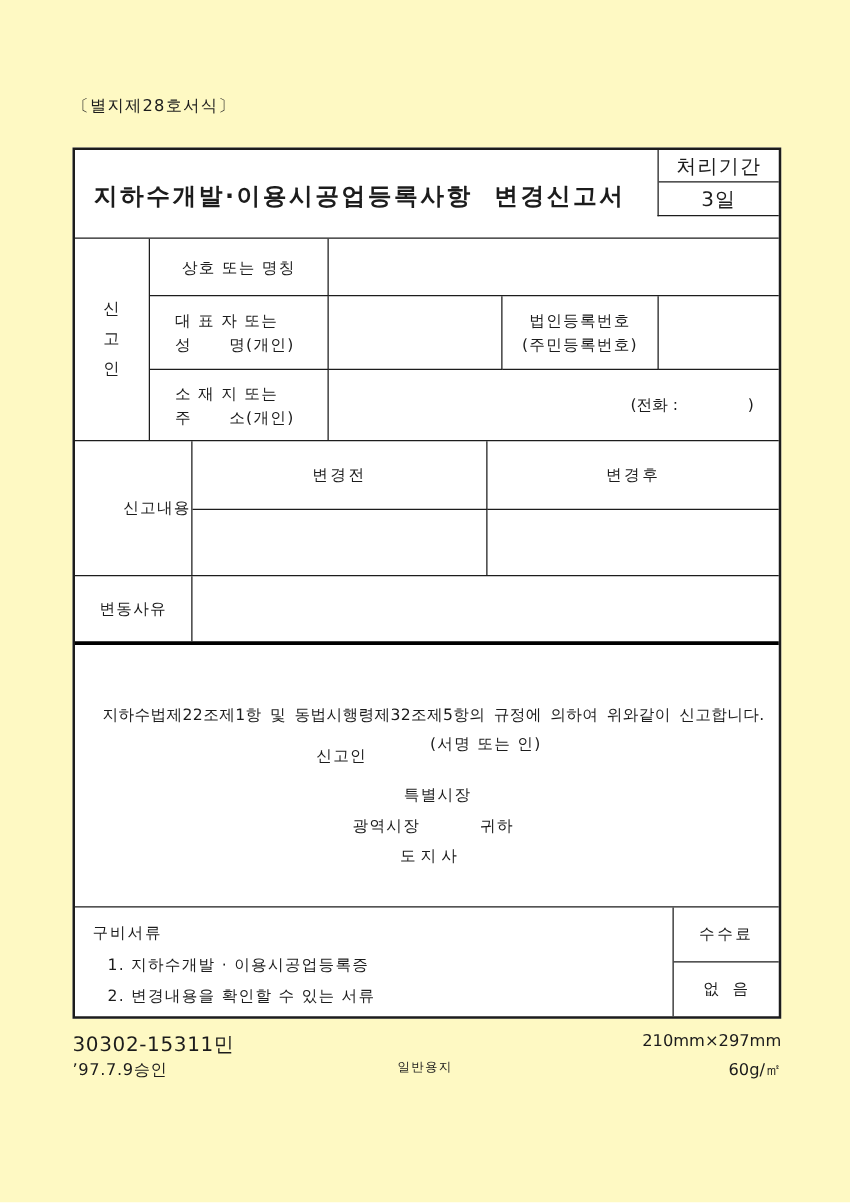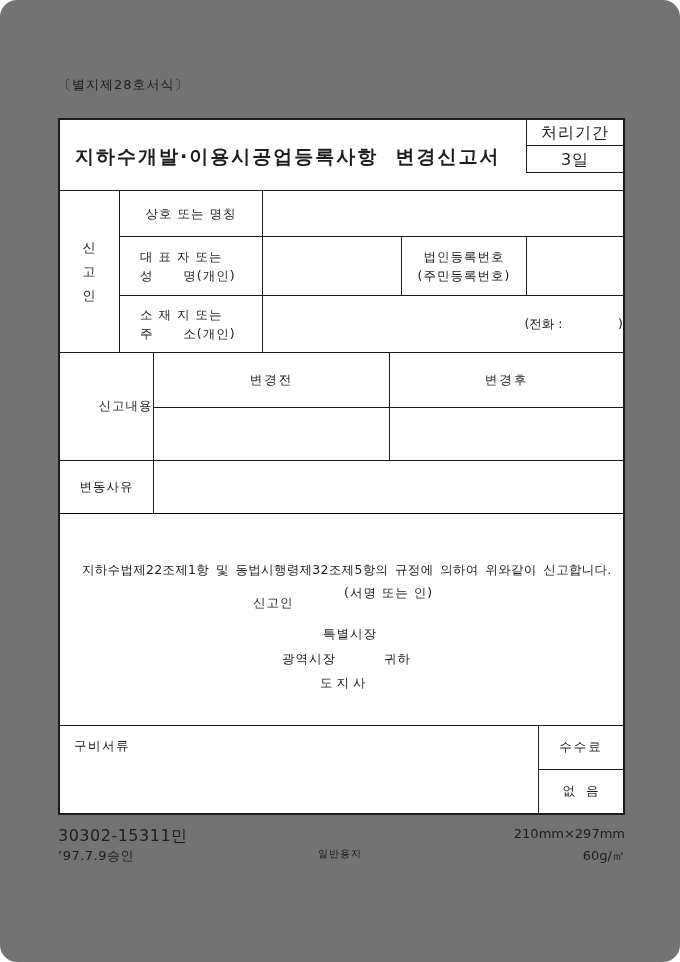--- a/index.html
+++ b/index.html
@@ -1,20 +1,20 @@
 <!DOCTYPE html>
 <html><head>
 <meta charset="utf-8">
 <style>
   * { margin:0; padding:0; box-sizing:border-box; }
   html,body { background:#ffffff; }
   .page {
-    position:relative; width:680px; height:962px; background:#737373;
+    position:relative; width:680px; height:962px; background:#fef9c3;
     color:#1c1c1c; font-family:"DejaVu Sans","Liberation Sans",sans-serif;
-    font-size:12.5px; overflow:hidden;border-radius:17px;
+    font-size:12.5px; overflow:hidden;
   }
   .pre { white-space:pre-wrap; }
   .form-ref { position:absolute; left:58px; top:76px; font-size:13px; letter-spacing:1px; }
   .form-box { position:absolute; left:58px; top:118px; width:567px; height:697px; border:2px solid #1c1c1c; background:#fff; }
 
   
   .title-row { position:relative; height:70px; }
   .title { position:absolute; left:15px; top:24px; font-size:19px; font-weight:bold; letter-spacing:2px; white-space:pre; }
   .proc-box { position:absolute; top:0; right:0; width:97px; height:53px; border-left:1px solid #1c1c1c; border-bottom:1px solid #1c1c1c; text-align:center; font-size:16px; }
   .proc-label { height:26px; line-height:26px; border-bottom:1px solid #1c1c1c; letter-spacing:1px; }
@@ -23,33 +23,33 @@
   
   .bR { border-right:1px solid #1c1c1c; }
   .bB { border-bottom:1px solid #1c1c1c; }
   .cell { display:flex; align-items:center; justify-content:center; }
 
   
   .applicant { border-top:1px solid #1c1c1c; display:grid; grid-template-columns:60px 143px 139px 125px 1fr; grid-template-rows:46px 59px 56px; height:162px; }
   .colA { grid-column:1; grid-row:1/4; white-space:pre-line; text-align:center; line-height:24px; font-size:13px; letter-spacing:1px; }
   .lbl { letter-spacing:1px; line-height:1.55; }
   .lbl-left { justify-content:flex-start; padding-left:20px; text-align:left; }
-  .r3v { justify-content:flex-end; padding-right:0; white-space:pre; }
+  .r3v { justify-content:flex-end; padding-right:20px; white-space:pre; }
 
   
   .report { border-top:1px solid #1c1c1c; display:grid; grid-template-columns:94px 236px 1fr; grid-template-rows:55px 52px; height:108px; }
   .report .seclbl { grid-column:1; grid-row:1/3; letter-spacing:1px;padding-left:38px; }
   .colhead { letter-spacing:2px; }
 
   
   .reason { border-top:1px solid #1c1c1c; display:grid; grid-template-columns:94px 1fr; grid-template-rows:1fr; height:53px;gap:32px; }
   .reason .seclbl { letter-spacing:1px; }
 
   
-  .declaration { border-top:1px solid #000000; position:relative; height:212px; }
+  .declaration { border-top:3px solid #000000; position:relative; height:212px; }
   .statement { position:absolute; left:22px; top:48px; width:535px; letter-spacing:0.3px; word-spacing:2.5px; }
   .signer-label { position:absolute; left:193px; top:81px; letter-spacing:1px; }
   .sign-note { position:absolute; left:284px; top:71px; letter-spacing:1px; }
   .addr1 { position:absolute; left:263px; top:112px; letter-spacing:1px; }
   .addr2 { position:absolute; left:222px; top:137px; letter-spacing:1px; }
   .honorific { position:absolute; left:324px; top:137px; letter-spacing:1px; }
   .addr3 { position:absolute; left:260px; top:161px; white-space:pre; }
 
   
   .attachments { border-top:1px solid #1c1c1c; display:grid; grid-template-columns:1fr 84px; grid-template-rows:44px 43px; height:88px; }
@@ -125,20 +125,24 @@
       <div class="sign-note">(서명 또는 인)</div>
       <div class="addr1">특별시장</div>
       <div class="addr2">광역시장</div>
       <div class="honorific">귀하</div>
       <div class="addr3">도 지 사</div>
     </div>
 
     <div class="attachments">
       <div class="att-left bR">
         <div class="att-title">구비서류</div>
+        <div class="att-items">
+          <div class="att-item">1. 지하수개발 · 이용시공업등록증</div>
+          <div class="att-item">2. 변경내용을 확인할 수 있는 서류</div>
+        </div>
       </div>
       <div class="cell fee-label bB" style="grid-column:2; grid-row:1;">수수료</div>
       <div class="cell fee-value" style="grid-column:2; grid-row:2;">없  음</div>
     </div>
 
   </div>
 
   <div class="f-doc">30302-15311민</div>
   <div class="f-appr">’97.7.9승인</div>
   <div class="f-type">일반용지</div>

